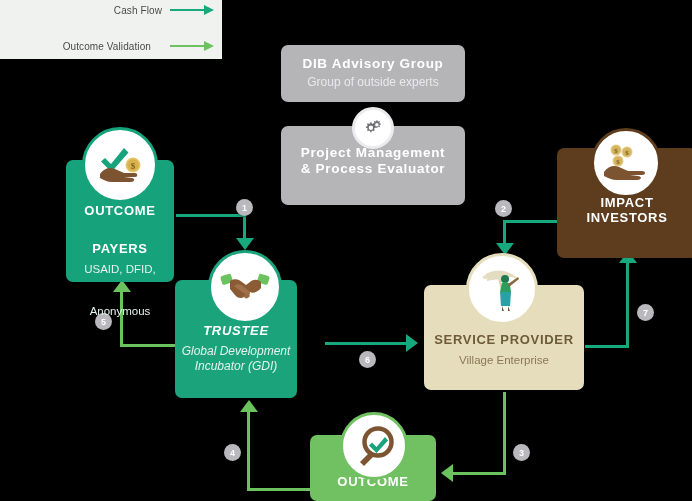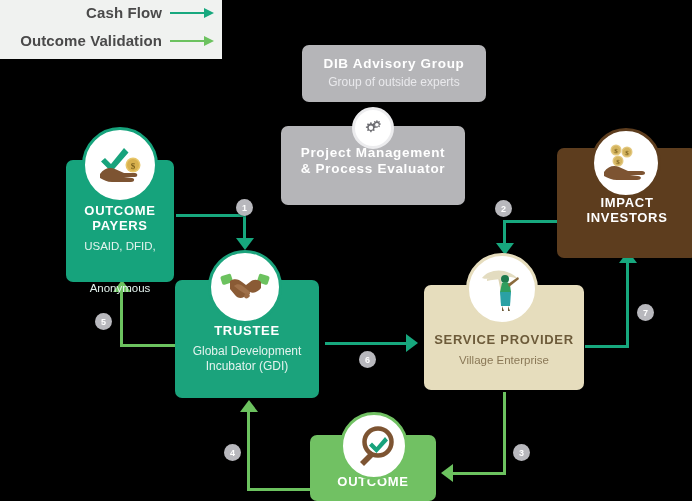--- a/index.html
+++ b/index.html
@@ -2,52 +2,52 @@
 <html><head>
 <meta charset="utf-8">
 <style>
   html,body{margin:0;padding:0;background:#000;}
   #stage{position:relative;width:692px;height:501px;background:#000;overflow:hidden;
          font-family:"Liberation Sans","DejaVu Sans",sans-serif;}
 
   
   #legend{position:absolute;left:0;top:0;width:222px;height:59px;background:#f0f2f0;}
   .leg-row{position:absolute;right:8px;display:flex;align-items:center;justify-content:flex-end;width:214px;}
-  .leg-label{font-size:15px;font-weight:bold;color:#4a4a4a;letter-spacing:.1px;margin-right:8px;}
+  .leg-label{font-size:10px;font-weight:normal;color:#4a4a4a;letter-spacing:.1px;margin-right:8px;}
   .leg-arrow{width:44px;height:12px;position:relative;}
   .leg-arrow i{position:absolute;left:0;top:5px;width:34px;height:2px;display:block;}
   .leg-arrow u{position:absolute;right:0;top:1px;width:0;height:0;border-top:5px solid transparent;
                border-bottom:5px solid transparent;border-left:10px solid currentColor;}
 
   
   .node{position:absolute;border-radius:7px;box-sizing:border-box;text-align:center;}
   .node .title{font-weight:bold;letter-spacing:.7px;line-height:1.15;}
   .node .sub{line-height:1.25;}
 
   .circ{position:absolute;border-radius:50%;background:#fff;display:flex;
         align-items:center;justify-content:center;box-sizing:border-box;}
 
   
-  #dib{left:281px;top:45px;width:184px;height:57px;background:#b5b5b8;margin-left:21px;}
+  #dib{left:281px;top:45px;width:184px;height:57px;background:#b5b5b8;}
   #dib .title{font-size:13.5px;color:#fff;padding-top:11px;}
   #dib .sub{font-size:12px;color:#e9e9ec;padding-top:3px;text-align:center;}
 
   #pmpe{left:281px;top:126px;width:184px;height:79px;background:#b5b5b8;}
   #pmpe .title{font-size:13.5px;color:#fff;padding-top:19px;}
   #pmpe .sub{font-size:11.5px;color:#e9e9ec;padding-top:4px;}
   #pmpe-circ{left:352px;top:107px;width:42px;height:42px;border:3px solid #ececee;}
 
   
   #payers{left:66px;top:160px;width:108px;height:122px;background:#16a37c;}
   #payers .title{font-size:13px;color:#fff;padding-top:44px;}
   #payers .sub{font-size:11.5px;color:#e3f3ee;padding-top:5px;}
   #payers-circ{left:82px;top:127px;width:76px;height:76px;border:3px solid #16a37c;}
 
   
-  #trustee{left:175px;top:280px;width:144px;height:118px;background:#1ba37c;}
+  #trustee{left:175px;top:280px;width:122px;height:118px;background:#1ba37c;font-style:italic;}
   #trustee .title{font-size:13px;color:#fff;padding-top:44px;}
   #trustee .sub{font-size:12px;color:#e3f3ee;padding-top:5px;}
   #trustee-circ{left:208px;top:250px;width:74px;height:74px;border:3px solid #1ba37c;}
 
   
   #service{left:424px;top:285px;width:160px;height:105px;background:#e6ddbd;}
   #service .title{font-size:13px;color:#6d5b3a;padding-top:48px;}
   #service .sub{font-size:11.5px;color:#8a7857;padding-top:5px;}
   #service-circ{left:466px;top:253px;width:72px;height:72px;border:3px solid #e6ddbd;}
 
@@ -80,21 +80,21 @@
 <div id="stage">
 
   <div id="legend">
     <div class="leg-row" style="top:4px;">
       <span class="leg-label">Cash Flow</span>
       <span class="leg-arrow" style="color:#17a87e;">
         <i style="background:#17a87e;"></i>
           <u></u>
       </span>
     </div>
-    <div class="leg-row" style="top:32px;">
+    <div class="leg-row" style="top:40px;gap:11px;">
       <span class="leg-label">Outcome Validation</span>
       <span class="leg-arrow" style="color:#6cc25f;">
         <i style="background:#6cc25f;"></i>
           <u></u>
       </span>
     </div>
   </div>
 
   <div class="seg" style="left:176px;top:214px;width:70px;height:3px;background:#17a87e;"></div>
   <div class="seg" style="left:243px;top:214px;width:3px;height:26px;background:#17a87e;"></div>
@@ -143,21 +143,21 @@
     <svg width="24" height="24" viewBox="0 0 24 24">
       <g fill="#6d6d72">
         <path d="M9.3 6.2l1.2.0 .2 1.3c.4.1.8.3 1.1.5l1.1-.7.9.9-.7 1.1c.2.3.4.7.5 1.1l1.3.2v1.2l-1.3.2c-.1.4-.3.8-.5 1.1l.7 1.1-.9.9-1.1-.7c-.3.2-.7.4-1.1.5l-.2 1.3H9.3l-.2-1.3c-.4-.1-.8-.3-1.1-.5l-1.1.7-.9-.9.7-1.1c-.2-.3-.4-.7-.5-1.1l-1.3-.2v-1.2l1.3-.2c.1-.4.3-.8.5-1.1l-.7-1.1.9-.9 1.1.7c.3-.2.7-.4 1.1-.5zM9.9 9.6a2.2 2.2 0 100 4.4 2.2 2.2 0 000-4.4z"></path>
         <path d="M15.4 4.2h1l.15 1c.3.1.6.2.85.4l.85-.55.7.7-.55.85c.15.25.3.55.4.85l1 .15v1l-1 .15c-.1.3-.25.6-.4.85l.55.85-.7.7-.85-.55c-.25.15-.55.3-.85.4l-.15 1h-1l-.15-1c-.3-.1-.6-.25-.85-.4l-.85.55-.7-.7.55-.85c-.15-.25-.3-.55-.4-.85l-1-.15v-1l1-.15c.1-.3.25-.6.4-.85l-.55-.85.7-.7.85.55c.25-.15.55-.3.85-.4zM15.9 6.9a1.8 1.8 0 100 3.6 1.8 1.8 0 000-3.6z"></path>
       </g>
     </svg>
   </div>
 
   <div class="node" id="payers">
     <div class="title">OUTCOME</div>
-    <div class="title" style="padding-top:0;">PAYERS</div>
+    <div class="title" style="padding-top:0;margin-top:23px;">PAYERS</div>
     <div class="sub">USAID, DFID,</div>
     <div class="sub" style="padding-top:0;margin-top:28px;">Anonymous</div>
   </div>
   <div class="circ" id="payers-circ">
     <svg width="52" height="46" viewBox="0 0 52 46">
       <path d="M11 16 L17 22 L30 6 L34.5 10.5 L17.5 30 L7 19.5 Z" fill="#18a37c"></path>
       <circle cx="39" cy="23" r="7.5" fill="#e8c76a"></circle>
       <circle cx="39" cy="23" r="6" fill="#d8b14e"></circle>
       <text x="39" y="27" font-size="9" font-weight="bold" fill="#7a5f1c" text-anchor="middle" font-family="Liberation Serif, serif">$</text>
       <path d="M6 32 C10 26 16 25 21 27 L30 31 L41 31 C44 31 44 35 41 35 L30 35 L38 36 C41 36 41 40 37 40 L18 40 C13 40 10 38 6 36 Z" fill="#7d5432"></path>

